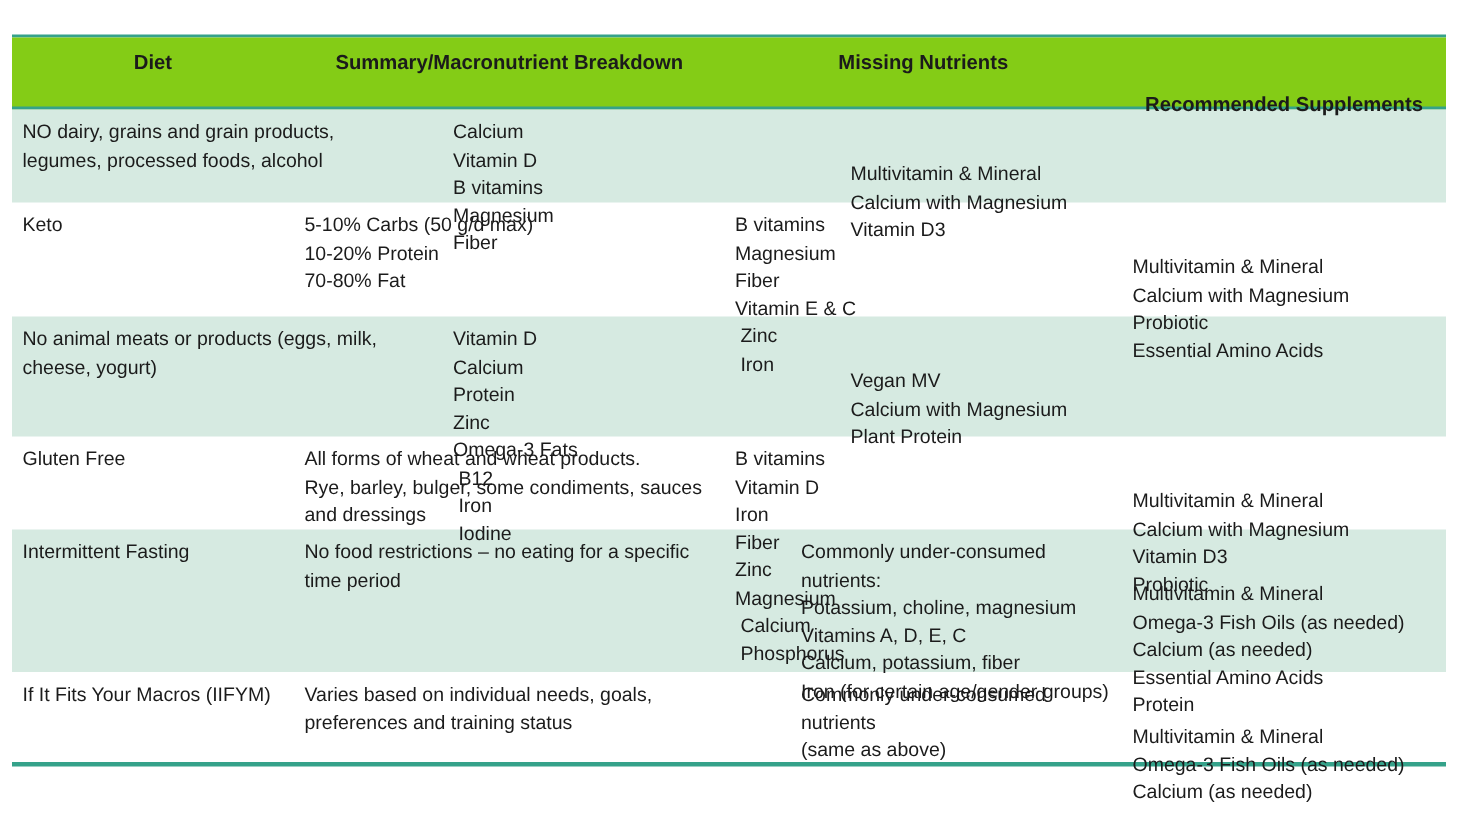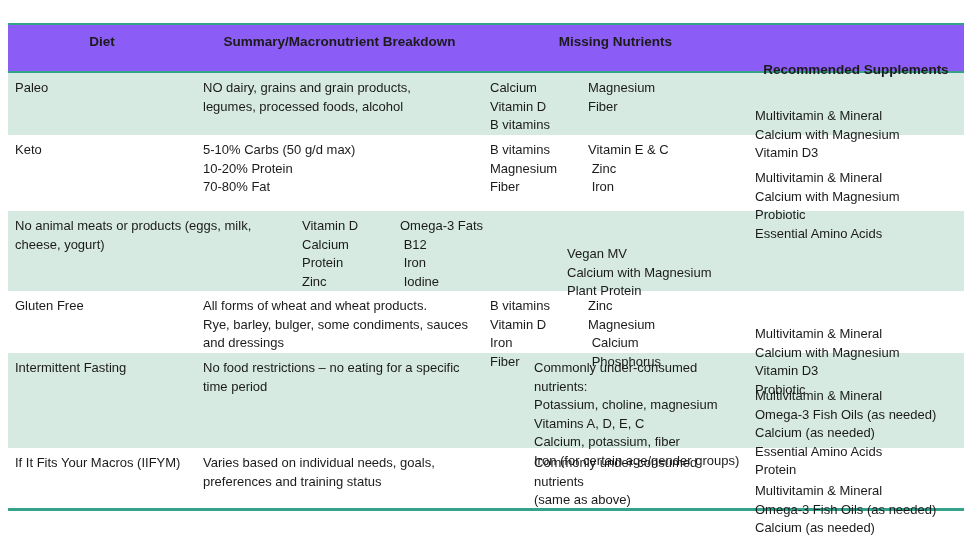--- a/index.html
+++ b/index.html
@@ -15,62 +15,61 @@
     overflow:hidden;
   }
   .table-wrap{
     position:absolute;left:8px;top:23px;width:956px;
     border-top:2px solid var(--accent);
     border-bottom:3px solid var(--accent);
   }
   .header-row{
     display:flex;height:46px;
     border-bottom:2px solid var(--accent);
-    background:#8b5cf6;
+    background:#84cc16;
   }
   .header-cell{
     font-weight:bold;font-size:13.5px;
     text-align:center;padding-top:9px;box-sizing:border-box;
   }
   .row{display:flex;}
   .row.shaded{background:var(--shade);}
   .cell{
     box-sizing:border-box;
     padding:6px 4px 0 7px;
     font-size:13px;line-height:18.5px;
     white-space:pre-wrap;
   }
   
   .col-diet{width:188px;}
   .col-summary{width:287px;}
   .col-missing{width:265px;}
   .col-supp{width:216px;margin-top:28px;}
   
-  .missing-split{display:flex;padding:6px 0 12px 7px;box-sizing:border-box;}
+  .missing-split{display:flex;padding:6px 0 12px 7px;box-sizing:border-box;flex-direction:column;}
   .missing-split .sub{
     white-space:pre-wrap;font-size:13px;line-height:18.5px;
   }
   .missing-split .sub-a{width:98px;flex:none;}
   .missing-split .sub-b{flex:1;}
   .missing-single .sub-a{width:auto;flex:1;margin-left:44px;}
 </style>
 </head>
 <body>
 
 <div class="table-wrap">
 
   <div class="header-row">
     <div class="header-cell col-diet">Diet</div>
     <div class="header-cell col-summary">Summary/Macronutrient Breakdown</div>
     <div class="header-cell col-missing">Missing Nutrients</div>
     <div class="header-cell col-supp">Recommended Supplements</div>
   </div>
 
   <div class="row shaded" style="height:62px">
-    <div class="cell col-diet">Paleo</div>
     <div class="cell col-summary">NO dairy, grains and grain products,
 legumes, processed foods, alcohol</div>
     <div class="missing-split col-missing">
       <div class="sub sub-a">Calcium
 Vitamin D
 B vitamins</div>
       <div class="sub sub-b">Magnesium
 Fiber</div>
     </div>
     <div class="cell col-supp">Multivitamin &amp; Mineral

